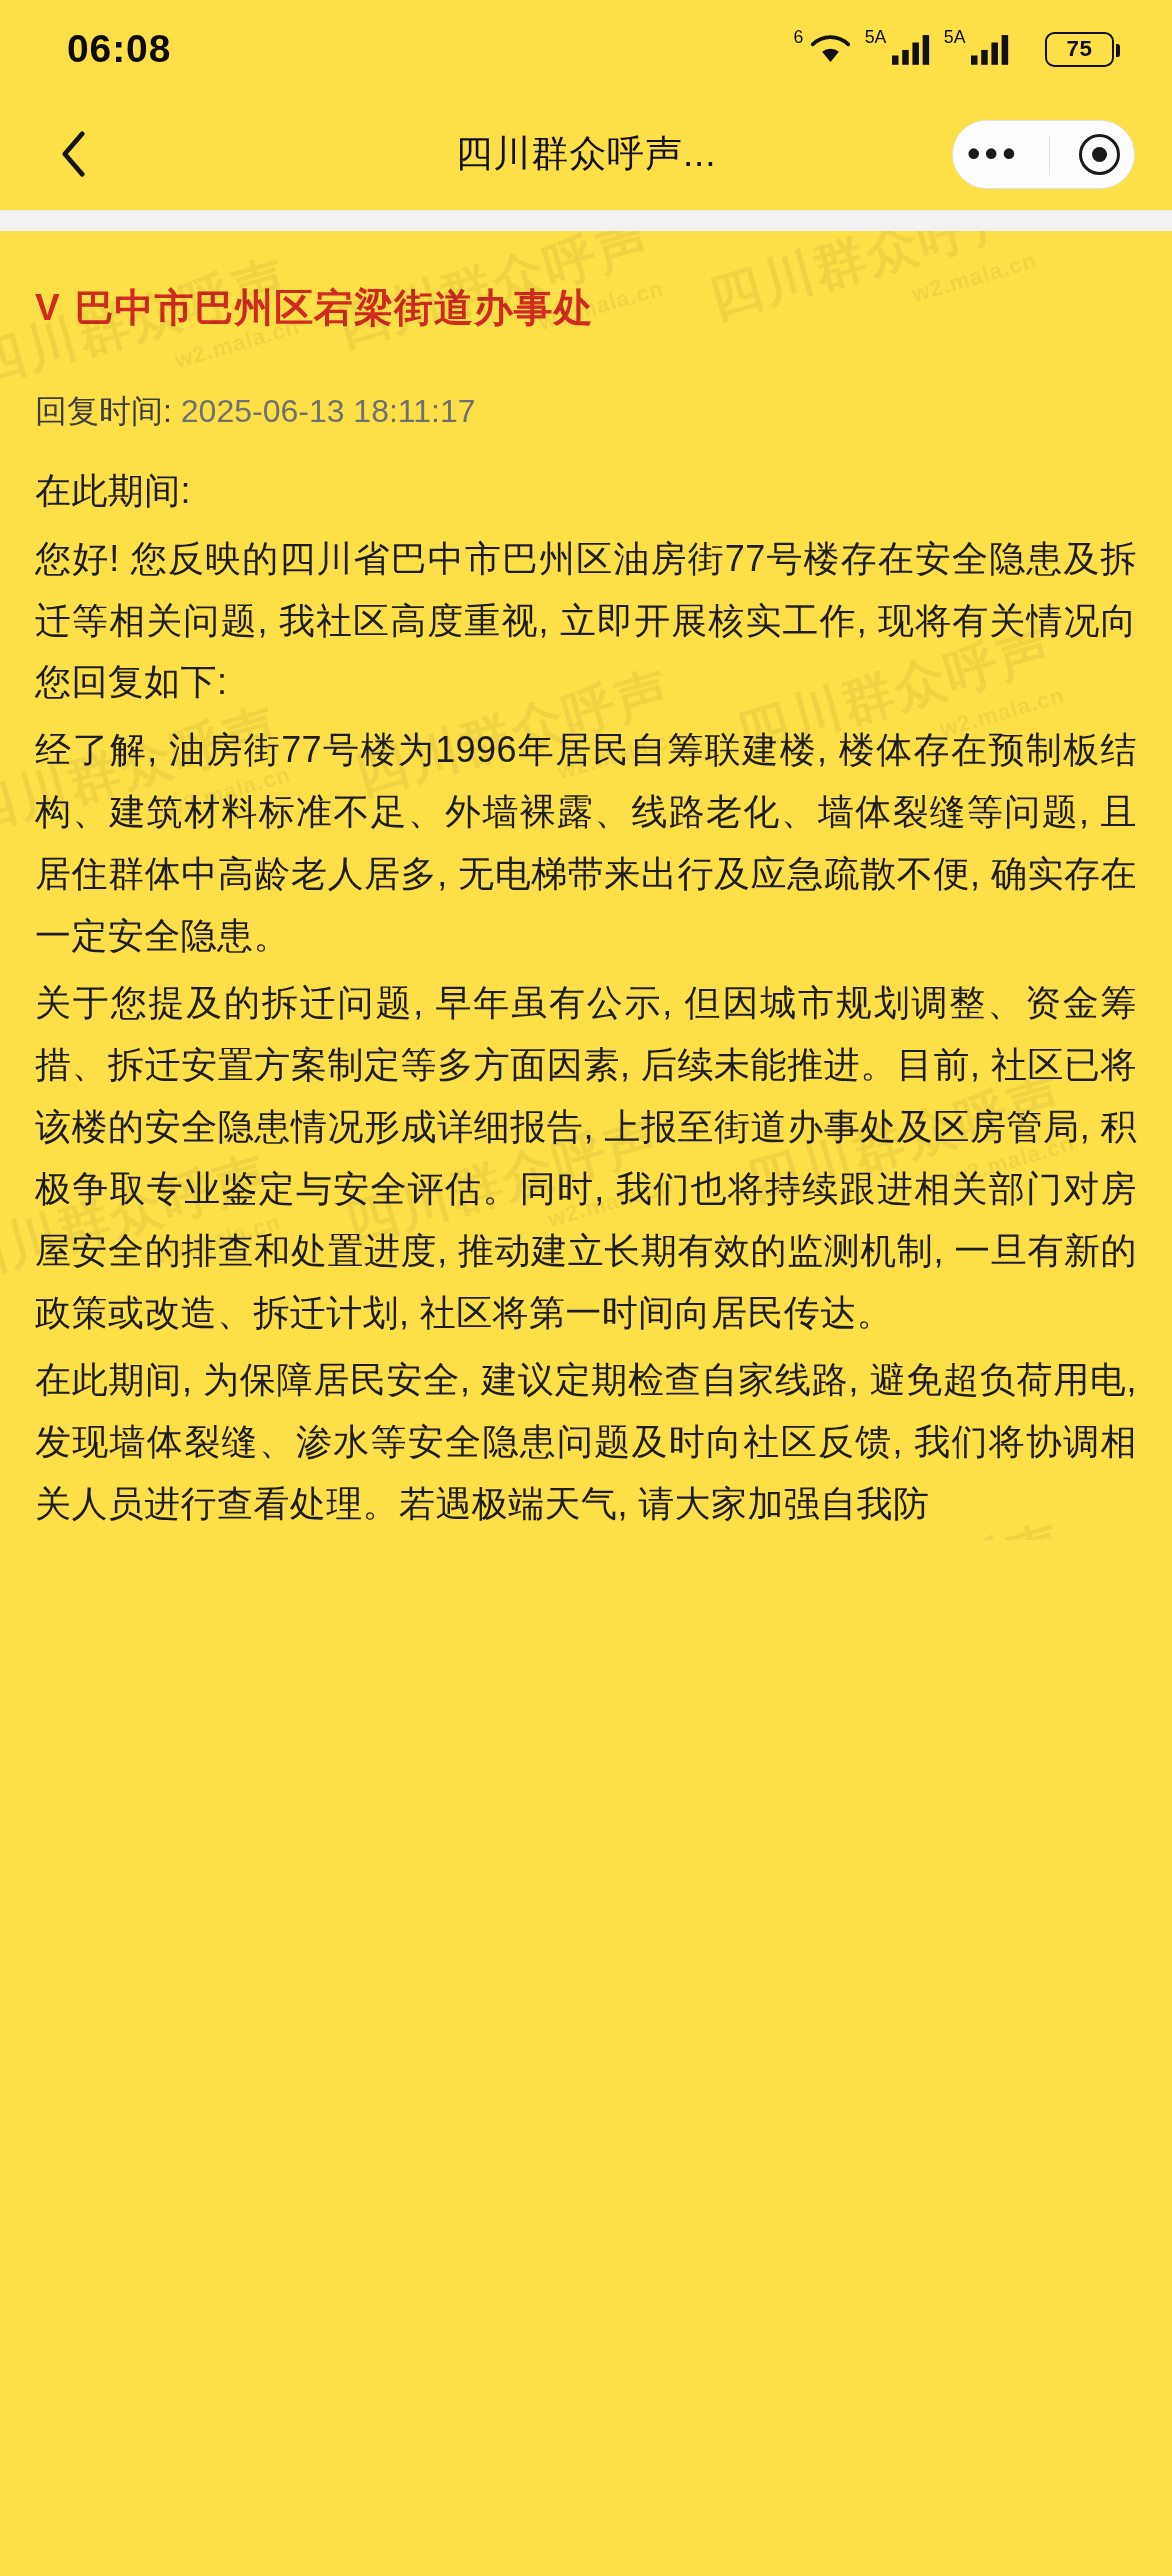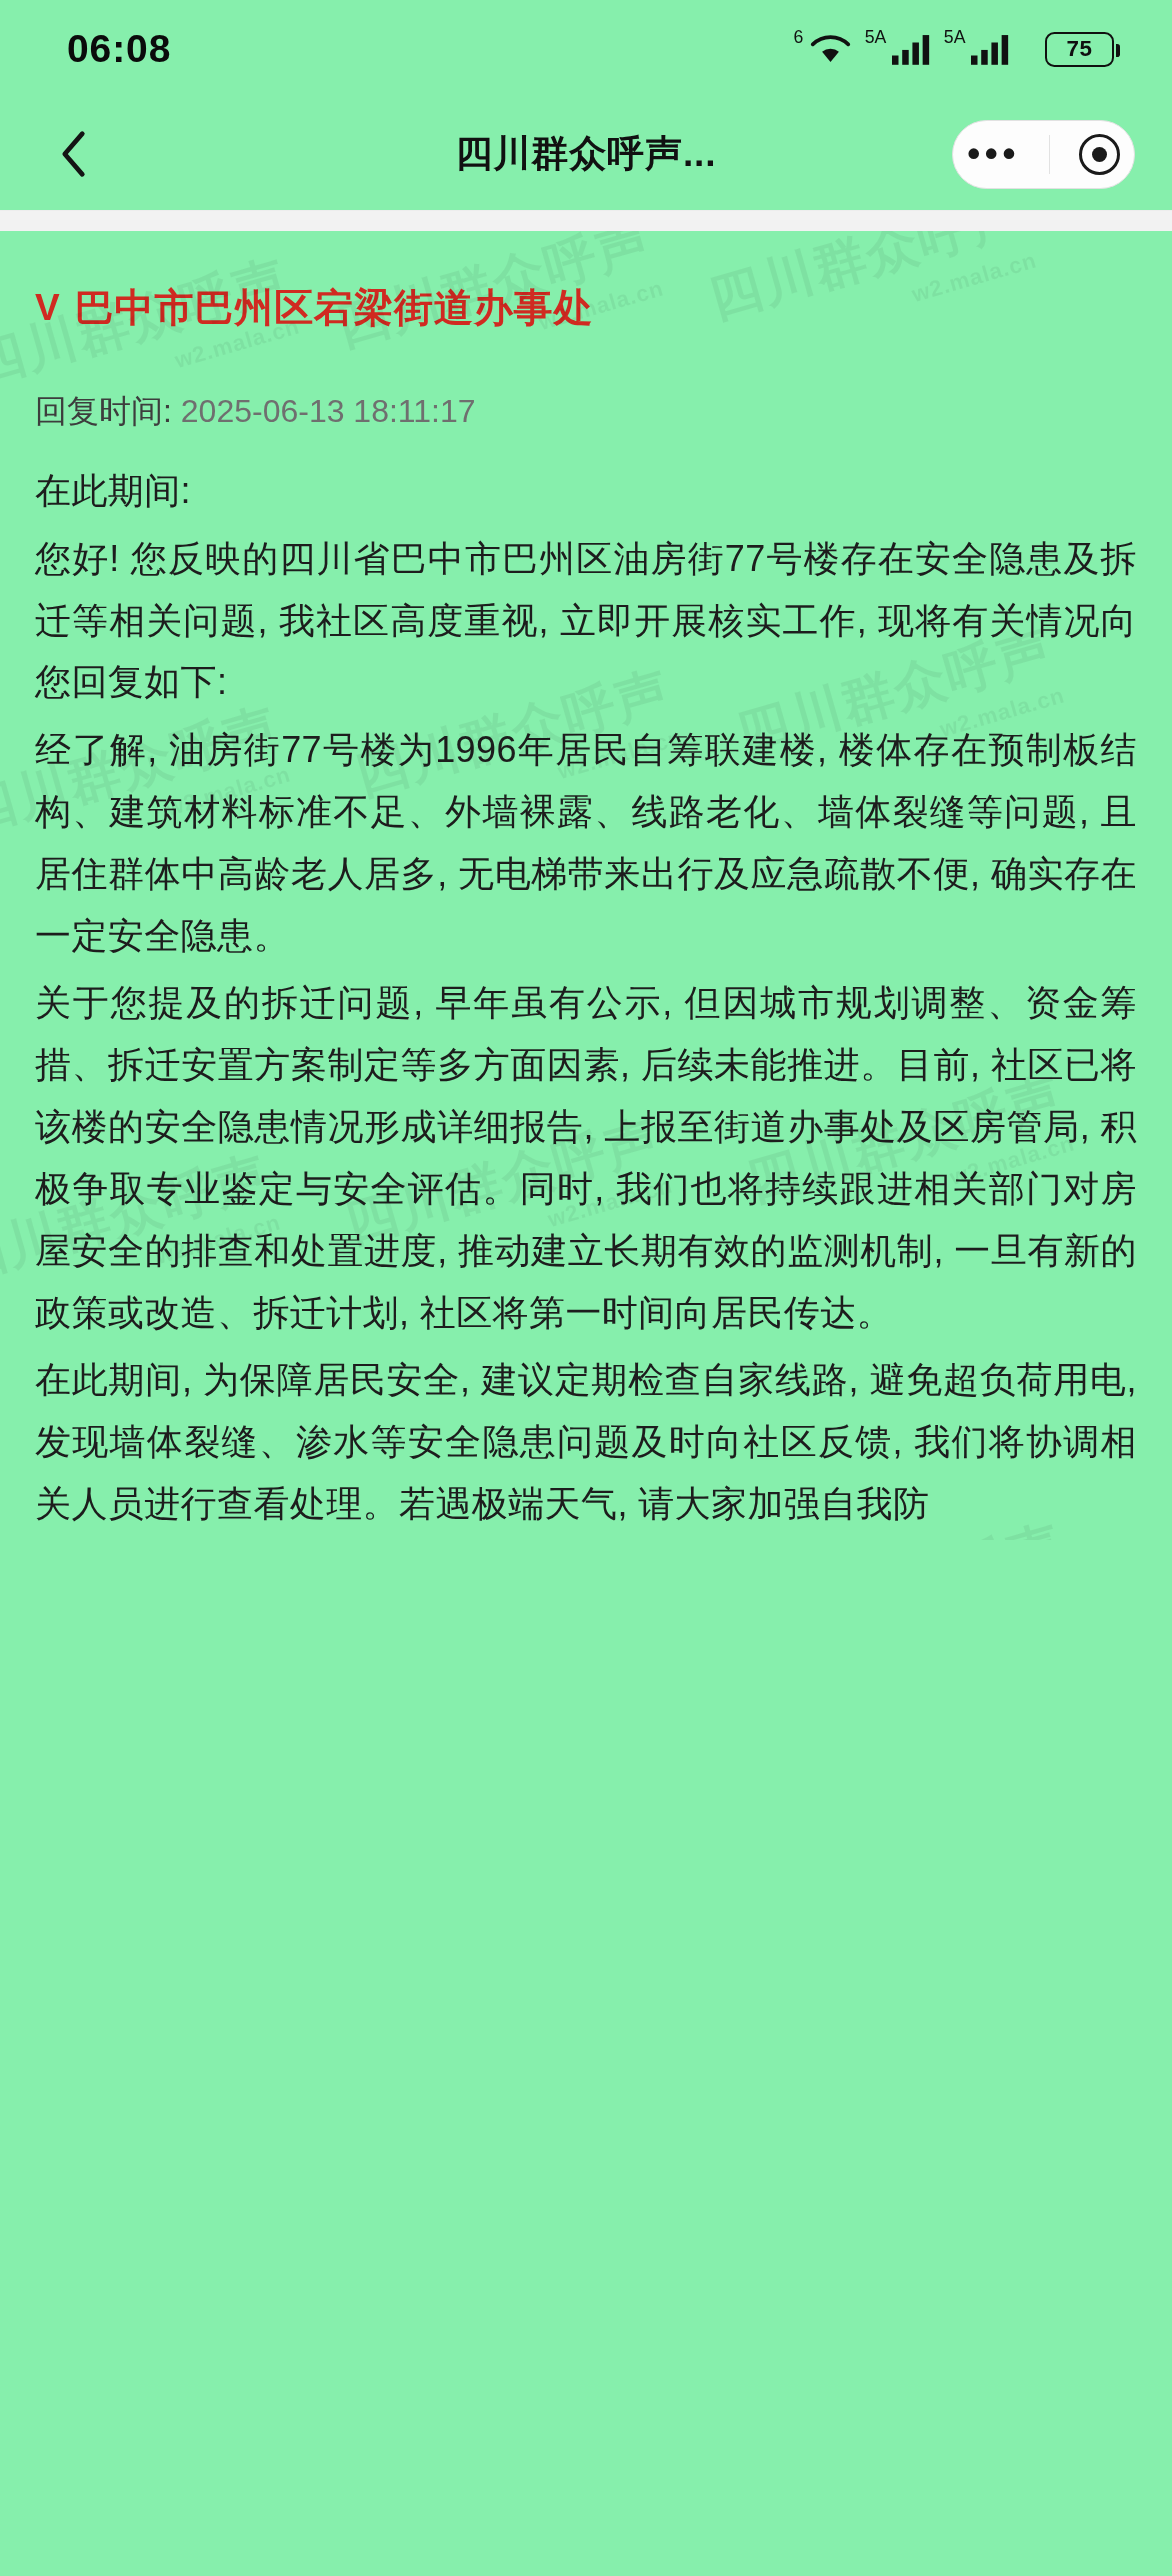--- a/index.html
+++ b/index.html
@@ -7,21 +7,21 @@
     width: 1172px;
     height: 2576px;
     background: #ffffff;
     font-family: "Liberation Sans", "DejaVu Sans", sans-serif;
     overflow: hidden;
   }
   .phone {
     position: relative;
     width: 1172px;
     height: 2576px;
-    background: #86efac;
+    background: #fde047;
   }
 
   
   .status-bar {
     height: 98px;
     display: flex;
     align-items: center;
     justify-content: space-between;
     padding: 0 58px 0 67px;
   }
@@ -87,21 +87,21 @@
     align-items: center;
     justify-content: center;
     cursor: pointer;
   }
   .nav-title {
     position: absolute;
     left: 0;
     right: 0;
     text-align: center;
     font-size: 37px;
-    font-weight: 700;
+    font-weight: 400;
     color: #111111;
     pointer-events: none;
     letter-spacing: 0.9px;
   }
   .nav-capsule {
     margin-left: auto;
     width: 183px;
     height: 69px;
     border: 1.9px solid #e2e2e2;
     border-radius: 37px;

